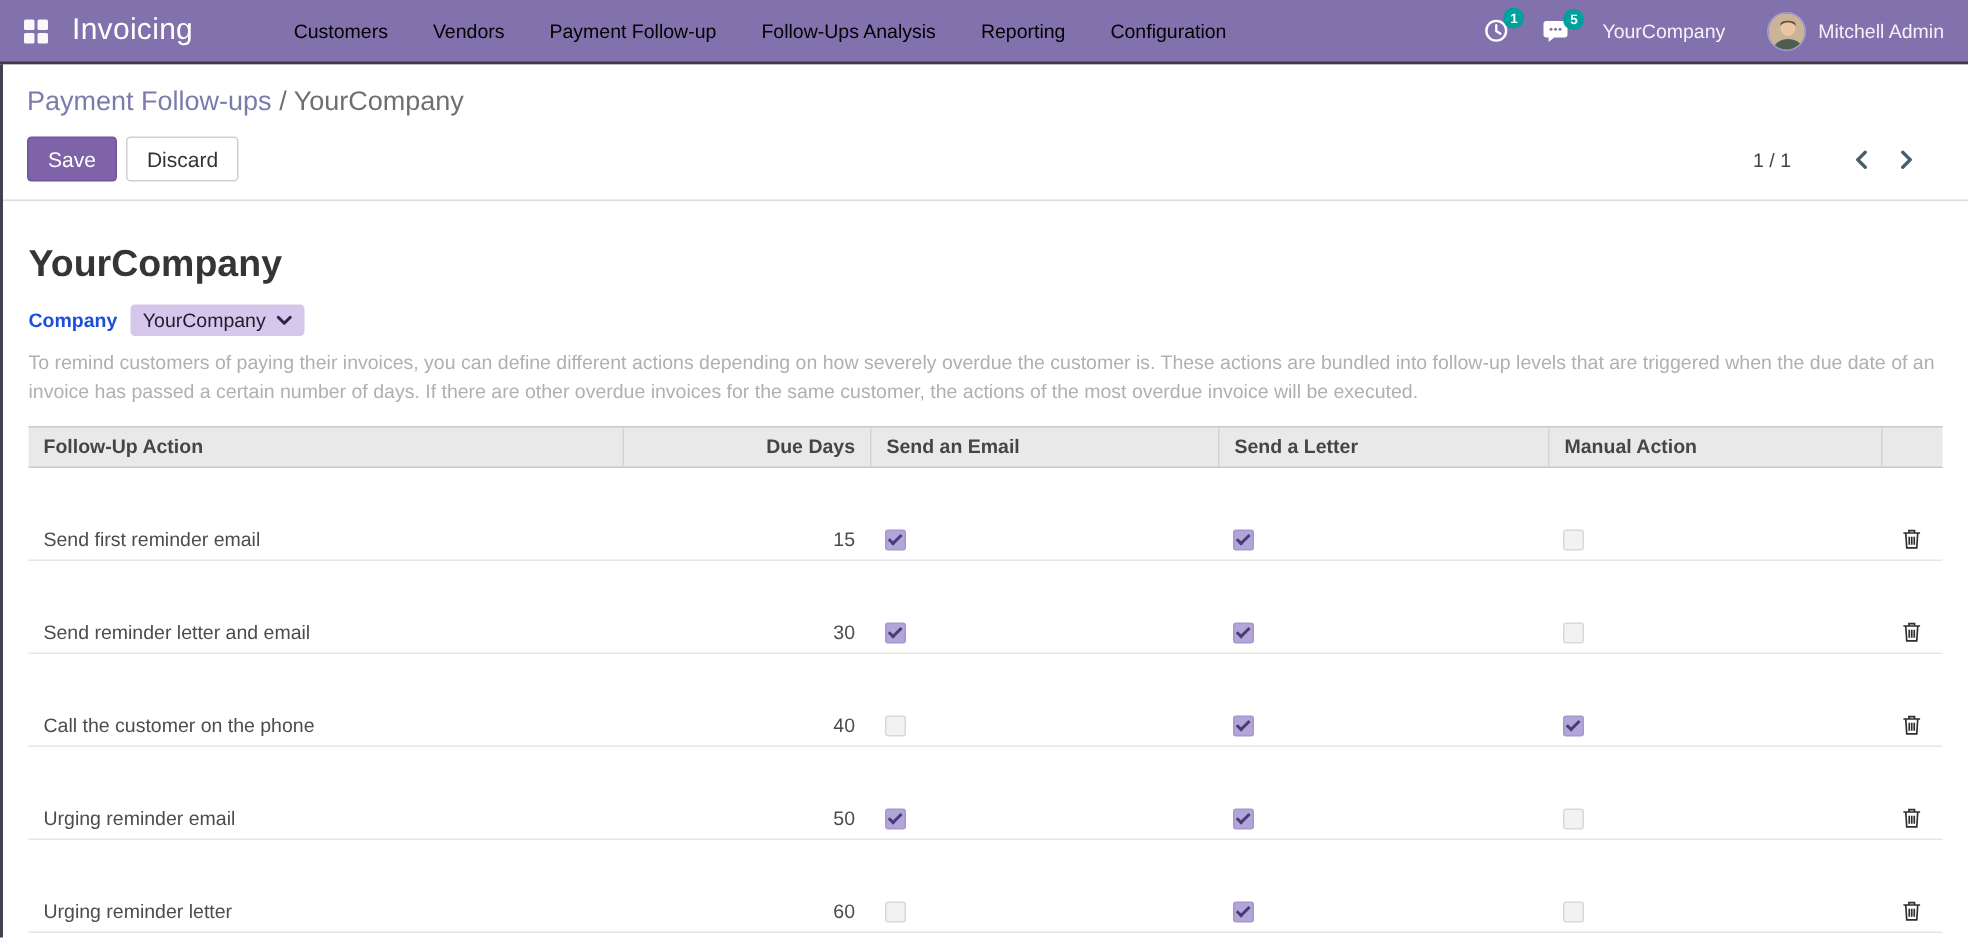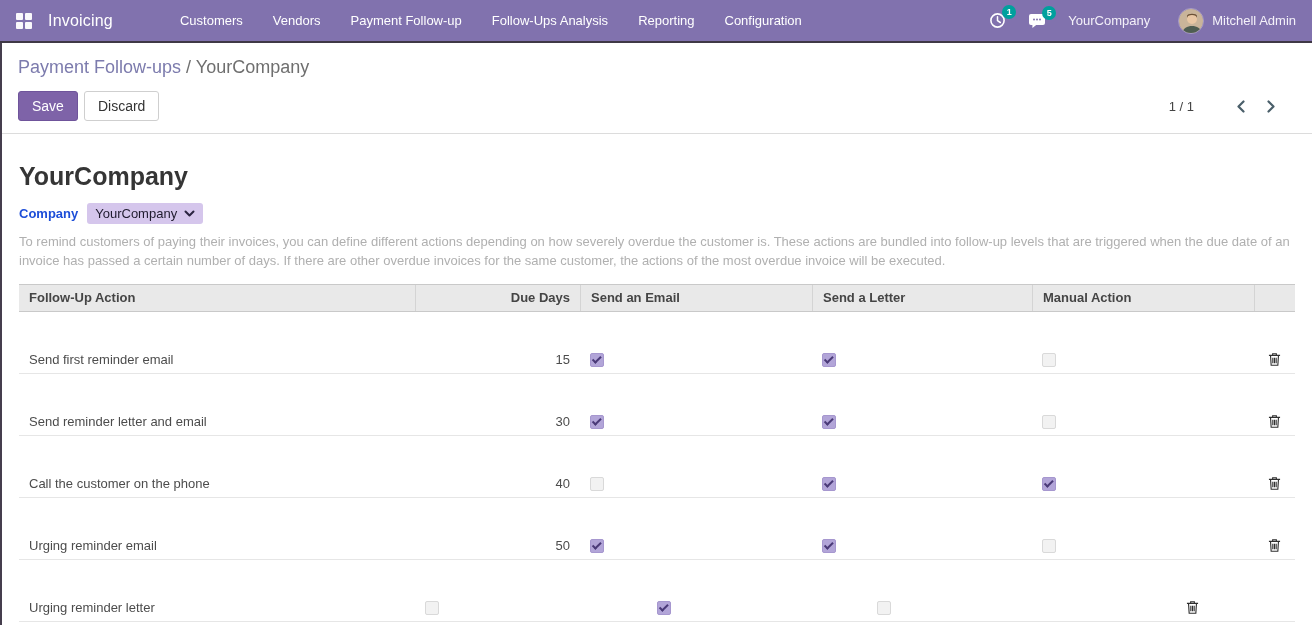--- a/index.html
+++ b/index.html
@@ -16,23 +16,23 @@
     height: 43px;
     background: #8172ae;
     border-bottom: 2px solid #3f3845;
     display: flex;
     align-items: center;
     padding: 0 16px;
     color: #fff;
   }
   .apps-icon { display: grid; grid-template-columns: 7px 7px; grid-gap: 2px; cursor: pointer; }
   .apps-icon i { width: 7px; height: 7px; background: rgba(255,255,255,.95); border-radius: 1px; display:block; }
-  .app-title { font-size: 16px; font-weight: 400; margin-left: 16px; letter-spacing: .2px; }
+  .app-title { font-size: 20px; font-weight: 400; margin-left: 16px; letter-spacing: .2px; }
   .nav-menus { display: flex; margin-left: 52px; }
-  .nav-item { color: #ffffff; text-decoration: none; padding: 0 15px; line-height: 41px; cursor: pointer; }
+  .nav-item { color: #000000; text-decoration: none; padding: 0 15px; line-height: 41px; cursor: pointer; }
   .nav-right { margin-left: auto; display: flex; align-items: center; }
   .icon-wrap { position: relative; margin-right: 22px; cursor: pointer; display: flex; align-items: center; }
   .badge {
     position: absolute; top: -7px; right: -10px;
     background: #00a09d; color: #fff; font-size: 9px; font-weight: bold;
     min-width: 14px; height: 14px; border-radius: 8px;
     display: flex; align-items: center; justify-content: center; padding: 0 3px;
   }
   .nav-company { margin-right: 28px; cursor: pointer; color: #f4f1f9; }
   .avatar {
@@ -277,20 +277,21 @@
       <button class="trash-btn">
         <svg width="13" height="15" viewBox="0 0 14 16">
           <path fill="none" stroke="#2f2f2f" stroke-width="1.2" d="M1 3.5h12 M5 3.5V1.8h4v1.7 M2.7 3.5l.7 10.7h7.2l.7-10.7 M5.2 6.2v5.8 M7 6.2v5.8 M8.8 6.2v5.8"></path>
         </svg>
       </button>
     </div>
   </div>
 
   <div class="trow">
     <div class="cell c-action">Urging reminder letter</div>
+    <div class="cell c-days">60</div>
     <div class="cell c-email">
               <span class="cb unchecked"></span>
             </div>
     <div class="cell c-letter">
               <span class="cb checked"></span>
             </div>
     <div class="cell c-manual">
               <span class="cb unchecked"></span>
             </div>
     <div class="cell c-trash">

